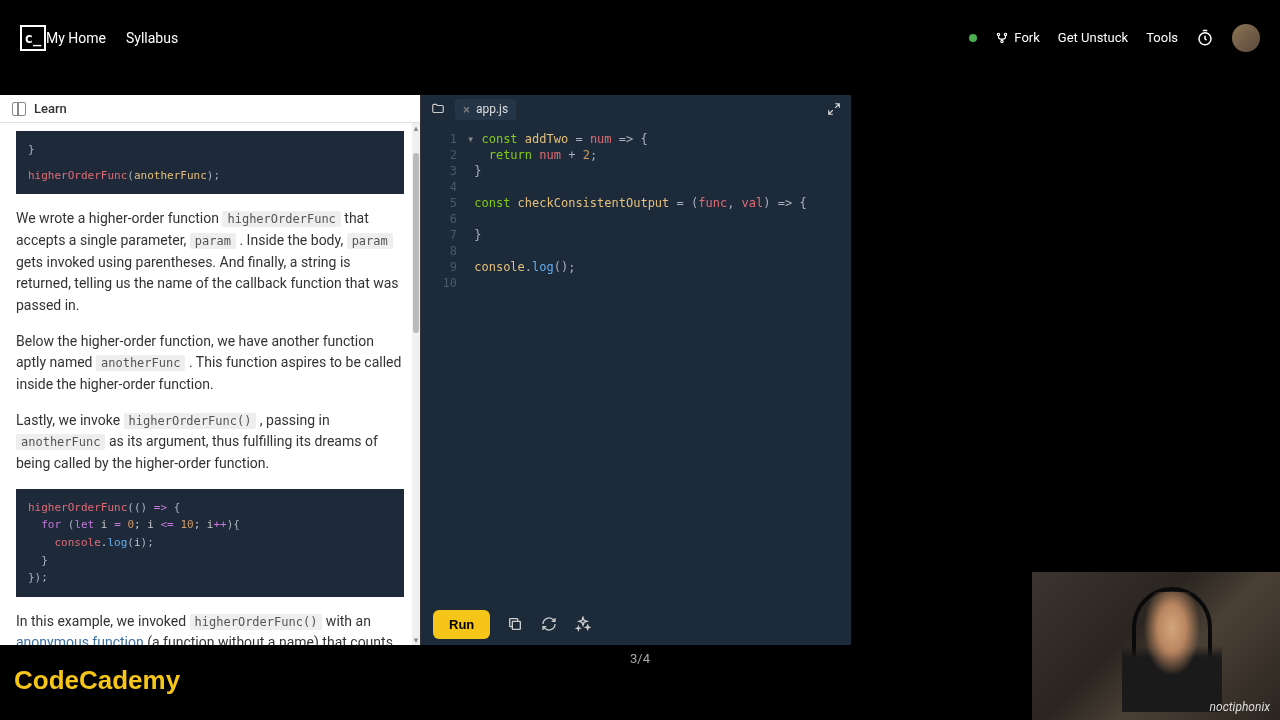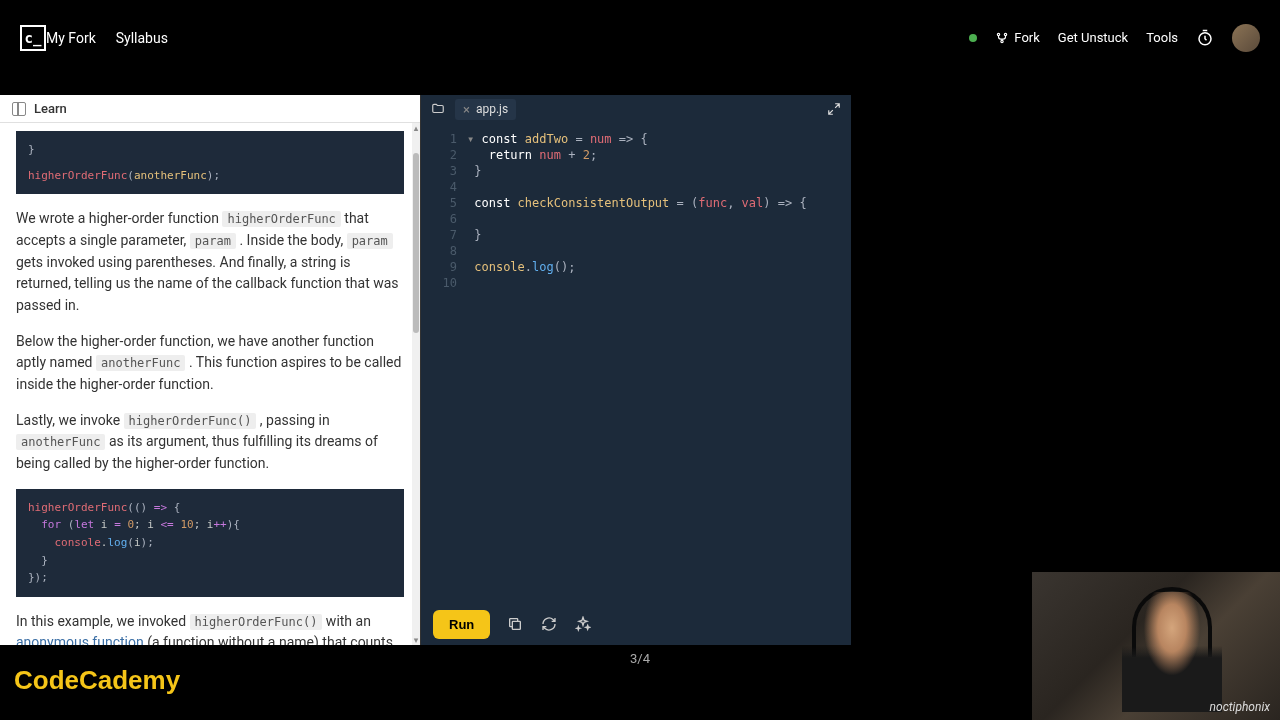--- a/index.html
+++ b/index.html
@@ -47,21 +47,21 @@
 .file-tab { display: flex; align-items: center; gap: 6px; background: #253548; padding: 3px 8px; border-radius: 3px; }
 .file-close { color: #888; font-size: 13px; cursor: pointer; }
 .file-name { color: #ddd; font-size: 12px; }
 .expand-icon { margin-left: auto; color: #ddd; cursor: pointer; }
 
 .code-editor { flex: 1; padding: 8px 0; display: flex; font-family: Consolas, monospace; font-size: 12px; line-height: 16px; }
 .gutter { width: 46px; text-align: right; padding-right: 10px; color: #4a5a6a; user-select: none; }
 .gutter .ln { height: 16px; }
 .code-lines { flex: 1; color: #abb2bf; }
 .code-lines .ln { height: 16px; white-space: pre; }
-.tk-kw { color: #ffffff; }
+.tk-kw { color: #84cc16; }
 .tk-var { color: #e5c07b; }
 .tk-op { color: #abb2bf; }
 .tk-param { color: #e06c75; }
 .tk-fn { color: #61afef; }
 .tk-num { color: #d19a66; }
 .tk-obj { color: #e5c07b; }
 .fold { color: #888; position: relative; }
 
 .editor-footer { height: 42px; background: #1c2a3a; display: flex; align-items: center; padding: 0 12px; gap: 16px; }
 .run-btn { background: #f5c518; color: #000; border: none; padding: 7px 16px; font-size: 13px; font-weight: 600; border-radius: 6px; cursor: pointer; }
@@ -79,21 +79,21 @@
 
 svg { display: block; }
 </style>
 </head>
 <body>
 
 <div class="header">
   <div class="logo">
       <span class="logo-inner">c_</span>
     </div>
-  <span class="nav-item">My Fork</span>
+  <span class="nav-item">My Home</span>
   <span class="nav-item">Syllabus</span>
   <div class="header-right">
     <span class="status-dot"></span>
     <span class="header-action">
       <svg width="14" height="14" viewBox="0 0 24 24" fill="none" stroke="#fff" stroke-width="2">
           <circle cx="6" cy="6" r="2"></circle>
           <circle cx="18" cy="6" r="2"></circle>
           <circle cx="12" cy="18" r="2"></circle>
           <path d="M6 8v2a4 4 0 0 0 4 4h4a4 4 0 0 0 4-4V8M12 14v2"></path>
         </svg>

